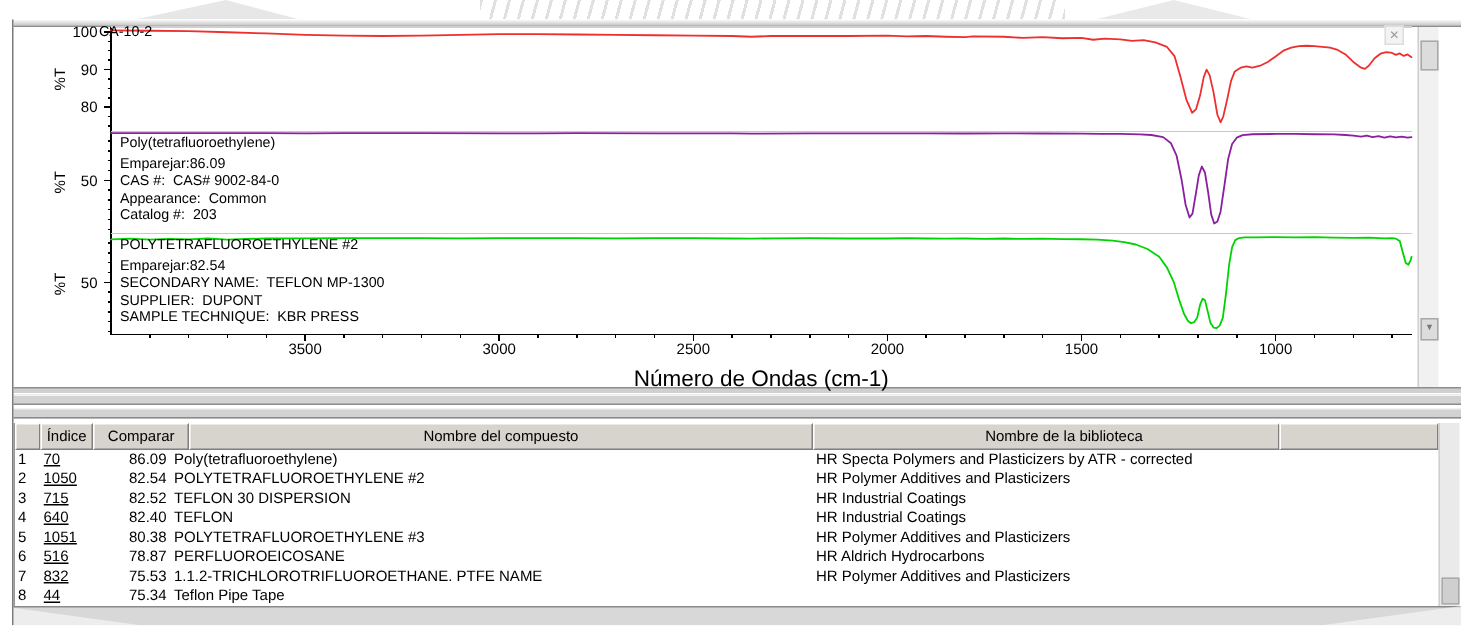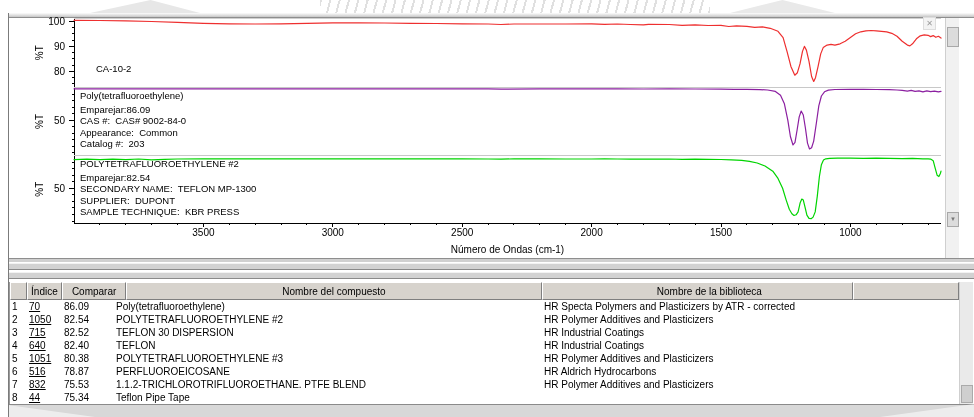--- a/index.html
+++ b/index.html
@@ -23,21 +23,21 @@
   
   .chart-window{position:absolute;left:9px;top:13px;width:965px;height:249px;background:#fff;z-index:2;}
   .win-top-ridge{position:absolute;left:0;top:0;width:100%;height:4px;
     background:linear-gradient(#fdfdfd,#c6c6c6);border-bottom:1px solid #8e8e8e;}
   .win-bottom-ridge{position:absolute;left:0;bottom:0;width:100%;height:3px;
     background:#d0d0d0;border-top:1px solid #8e8e8e;}
   .spectra-svg{position:absolute;left:0;top:0;}
   .annotation{position:absolute;font-size:9.5px;line-height:11.4px;white-space:pre;z-index:3;}
   .annotation .ann-title{margin-bottom:3px;}
   .x-axis-title{position:absolute;left:65px;top:231px;width:867px;text-align:center;
-    font-size:10px;z-index:3;}
+    font-size:15px;z-index:3;}
   .chart-close{position:absolute;left:914px;top:4px;width:11px;height:11px;
     font-size:8px;line-height:11px;text-align:center;color:#9a9a9a;background:#f3f3f3;
     border:1px solid #ddd;z-index:3;}
   .chart-scrollbar{position:absolute;left:936px;top:5px;width:13px;height:240px;
     background:#f1f1f1;border-left:1px solid #cfcfcf;z-index:3;}
   .chart-scroll-thumb{position:absolute;left:1px;top:9px;width:10px;height:18px;
     background:#dcdcdc;border:1px solid #a8a8a8;}
   .chart-scroll-down{position:absolute;left:1px;top:194px;width:10px;height:13px;
     background:#dcdcdc;border:1px solid #a8a8a8;font-size:6px;line-height:12px;
     text-align:center;color:#777;}
@@ -53,21 +53,21 @@
     border-left:1px solid #9a9a9a;box-sizing:border-box;}
   .thead{position:absolute;left:0;top:0;width:949px;height:18px;display:flex;}
   .th{background:#d7d3cd;border-top:1px solid #fff;border-left:1px solid #fff;
     border-right:1px solid #7f7f7f;border-bottom:1px solid #7f7f7f;box-sizing:border-box;
     font-size:10px;display:flex;align-items:center;justify-content:center;overflow:hidden;}
   .tbody{position:absolute;left:0;top:18px;width:949px;}
   .trow{position:relative;height:13px;font-size:10px;}
   .td{position:absolute;top:0;height:13px;line-height:13px;white-space:nowrap;overflow:hidden;}
   .td-num{left:2px;width:15px;}
   .td-indice{left:19px;width:34px;text-decoration:underline;}
-  .td-comparar{left:54px;width:47px;text-align:left;}
+  .td-comparar{left:54px;width:47px;text-align:right;}
   .td-compuesto{left:106px;width:424px;}
   .td-biblioteca{left:534px;width:410px;}
   .table-scrollbar{position:absolute;left:949px;top:0;width:13px;height:122px;
     background:#eaeaea;border-left:1px solid #cfcfcf;}
   .table-scroll-thumb{position:absolute;left:1px;top:103px;width:10px;height:16px;
     background:#cfcfcf;border:1px solid #aaa;}
 
   .bottom-band{position:absolute;left:9px;top:404px;width:965px;height:13px;
     background:#d8d8d8;border-top:1px solid #8a8a8a;box-sizing:border-box;z-index:2;}
 </style>
@@ -175,21 +175,21 @@
           <line x1="63" y1="162.1601941747573" x2="65" y2="162.1601941747573" stroke="#000" shape-rendering="crispEdges"></line>
           <line x1="63" y1="155.60679611650485" x2="65" y2="155.60679611650485" stroke="#000" shape-rendering="crispEdges"></line>
           <line x1="63" y1="149.05339805825244" x2="65" y2="149.05339805825244" stroke="#000" shape-rendering="crispEdges"></line>
           <line x1="60" y1="175.26699029126212" x2="65" y2="175.26699029126212" stroke="#000" shape-rendering="crispEdges"></line>
           <text x="56" y="178.76699029126212" text-anchor="end" font-size="10px" font-family="Liberation Sans, sans-serif">50</text>
           <text transform="translate(34 176.25) rotate(-90)" text-anchor="middle" font-size="10px" font-family="Liberation Sans, sans-serif">%T</text>
           <polyline points="65.0,146.6 77.9,146.1 90.9,146.7 103.8,146.2 116.8,146.6 129.7,146.0 142.6,146.8 155.6,146.3 168.5,146.0 194.4,145.9 220.3,145.8 246.2,145.8 272.0,145.8 297.9,145.9 323.8,145.8 349.7,145.8 375.6,145.8 401.4,145.9 427.3,145.8 453.2,145.8 479.1,146.0 492.0,146.1 505.0,145.9 530.9,145.8 556.7,146.0 582.6,146.0 595.6,145.8 608.5,146.0 621.4,146.1 634.4,146.0 647.3,146.2 660.3,146.0 673.2,146.3 686.1,146.1 699.1,146.4 712.0,146.5 722.4,146.8 732.7,147.4 740.5,148.4 748.2,150.0 756.0,153.0 763.8,158.2 769.0,165.4 773.6,175.3 777.2,187.1 780.3,196.2 782.9,200.8 785.0,202.5 787.1,201.8 789.1,198.9 791.2,189.7 792.8,186.1 794.3,187.1 795.9,193.6 797.9,202.1 800.0,205.4 802.1,205.7 804.1,204.1 806.2,198.9 808.3,183.1 810.4,163.5 812.4,151.7 814.5,147.1 816.8,145.8 820.7,145.3 828.5,145.2 841.4,145.1 854.4,145.3 867.3,145.1 880.2,145.4 893.2,145.6 903.5,145.4 913.9,145.9 919.1,145.8 921.6,146.1 924.2,147.7 926.3,155.6 928.1,162.2 929.9,163.5 931.5,160.2 932.0,158.2" fill="none" stroke="#00d400" stroke-width="1.2" stroke-linejoin="round" stroke-linecap="round"></polyline>
         </g>
       </svg>
     <div id="annotations">
-        <div class="annotation" style="left: 87px; top: 3px; margin-top: 47px;"><div class="ann-title">CA-10-2</div></div>
+        <div class="annotation" style="left: 57px; top: 3px;"><div class="ann-title">CA-10-2</div></div>
         <div class="annotation" style="left: 71px; top: 76.5px;"><div class="ann-title">Poly(tetrafluoroethylene)</div><div>Emparejar:86.09</div><div>CAS #:  CAS# 9002-84-0</div><div>Appearance:  Common</div><div>Catalog #:  203</div></div>
         <div class="annotation" style="left: 71px; top: 144.5px;"><div class="ann-title">POLYTETRAFLUOROETHYLENE #2</div><div>Emparejar:82.54</div><div>SECONDARY NAME:  TEFLON MP-1300</div><div>SUPPLIER:  DUPONT</div><div>SAMPLE TECHNIQUE:  KBR PRESS</div></div>
       </div>
     <div class="x-axis-title">Número de Ondas (cm-1)</div>
     <div class="chart-close">✕</div>
     <div class="chart-scrollbar">
       <div class="chart-scroll-thumb"></div>
       <div class="chart-scroll-down">▼</div>
     </div>
     <div class="win-bottom-ridge"></div>
@@ -247,21 +247,21 @@
           <div class="td td-num">6</div>
           <div class="td td-indice">516</div>
           <div class="td td-comparar">78.87</div>
           <div class="td td-compuesto">PERFLUOROEICOSANE</div>
           <div class="td td-biblioteca">HR Aldrich Hydrocarbons</div>
         </div>
         <div class="trow">
           <div class="td td-num">7</div>
           <div class="td td-indice">832</div>
           <div class="td td-comparar">75.53</div>
-          <div class="td td-compuesto">1.1.2-TRICHLOROTRIFLUOROETHANE. PTFE BLEND</div>
+          <div class="td td-compuesto">1.1.2-TRICHLOROTRIFLUOROETHANE. PTFE NAME</div>
           <div class="td td-biblioteca">HR Polymer Additives and Plasticizers</div>
         </div>
         <div class="trow">
           <div class="td td-num">8</div>
           <div class="td td-indice">44</div>
           <div class="td td-comparar">75.34</div>
           <div class="td td-compuesto">Teflon Pipe Tape</div>
         </div>
       </div>
     <div class="table-scrollbar">

